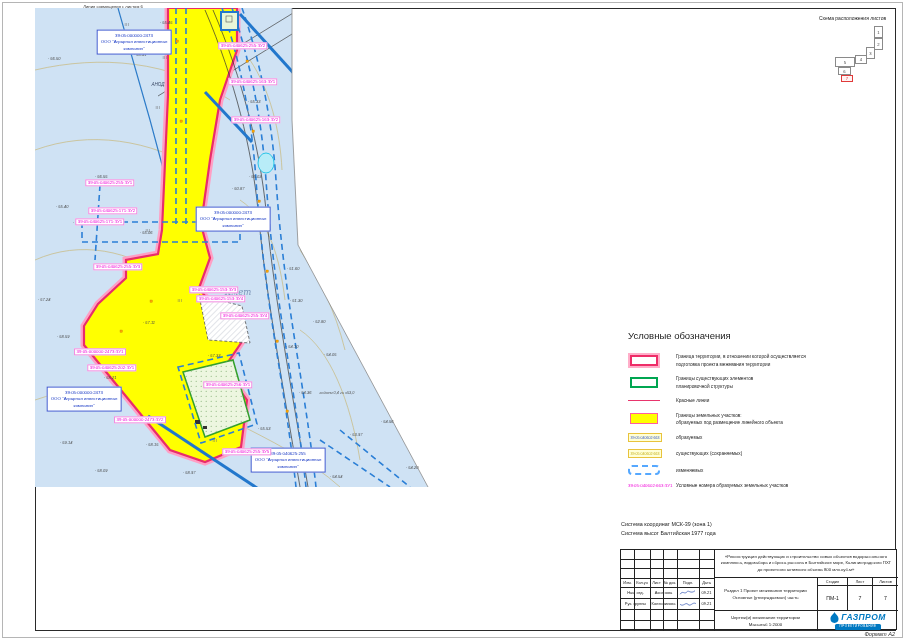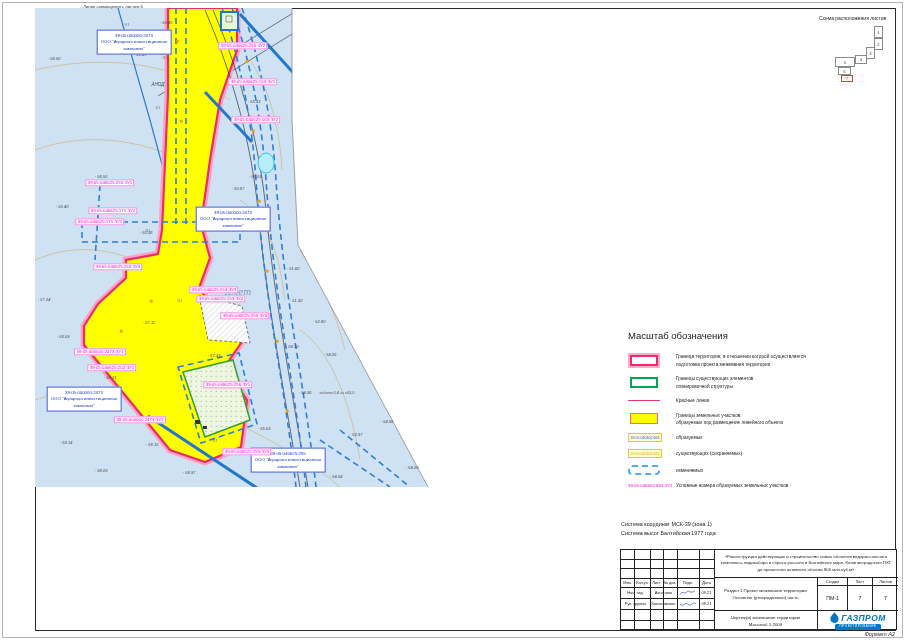--- a/index.html
+++ b/index.html
@@ -54,21 +54,21 @@
       text-align:center;overflow:hidden;color:#222;}
   .tb-b-r{border-right:0.7px solid #222;} .tb-b-b{border-bottom:0.7px solid #222;}
   .tb-line-h{position:absolute;left:0;height:0;border-top:0.7px solid #222;}
   .tb-line-v{position:absolute;top:0;width:0;border-left:0.7px solid #222;}
   .tb-project{font-size:4.3px;line-height:1.55;padding:1px 6px;}
   .tb-section{flex-direction:column;font-size:4.4px;line-height:1.7;}
   .tb-small{font-size:3.9px;}
   .tb-stage-val{font-size:5.2px;}
   .sig{width:18px;height:7px;}
   .logo-wrap{display:flex;flex-direction:column;align-items:center;justify-content:center;gap:1.5px;}
-  .logo-row{display:flex;align-items:flex-end;gap:2px;}
+  .logo-row{display:flex;align-items:center;gap:2px;}
   .logo-text{font-size:8.5px;font-weight:bold;font-style:italic;color:#0079c2;letter-spacing:0.4px;}
   .logo-banner{background:#0079c2;color:#fff;font-size:3px;letter-spacing:0.6px;border-radius:1.5px;
       padding:1px 4px;line-height:1.2;}
   #format-label{position:absolute;right:10px;top:631px;font-size:5.6px;font-style:italic;color:#333;z-index:6;}
 </style>
 </head>
 <body>
 
 <div id="page">
   <div class="outer-border"></div>
@@ -256,21 +256,21 @@
   <div class="sheet-box" style="position: absolute; left: 874px; top: 26px; width: 9px; height: 12px;">1</div>
       <div class="sheet-box" style="position: absolute; left: 874px; top: 38px; width: 9px; height: 12px;">2</div>
       <div class="sheet-box" style="position: absolute; left: 866px; top: 47px; width: 9px; height: 12px;">3</div>
       <div class="sheet-box" style="position: absolute; left: 855px; top: 55px; width: 12px; height: 9px;">4</div>
       <div class="sheet-box" style="position: absolute; left: 835px; top: 57px; width: 20px; height: 10px;">5</div>
       <div class="sheet-box" style="position: absolute; left: 838px; top: 67px; width: 13px; height: 8px;">6</div>
       <div class="sheet-box" data-flag="current" style="position: absolute; left: 841px; top: 75px; width: 12px; height: 7px;">7</div>
     </div>
 
   <div id="legend">
-    <div class="legend-title">Масштаб обозначения</div>
+    <div class="legend-title">Условные обозначения</div>
     <div>
 
     <div class="legend-item" style="">
           <div class="legend-swatch">
             <div class="sw" data-swatch="red-outline">
               <span class="swatch-sample"></span>
             </div>
           </div>
           <div class="legend-text">Граница территории, в отношении которой осуществляется
 подготовка проекта межевания территории</div>

